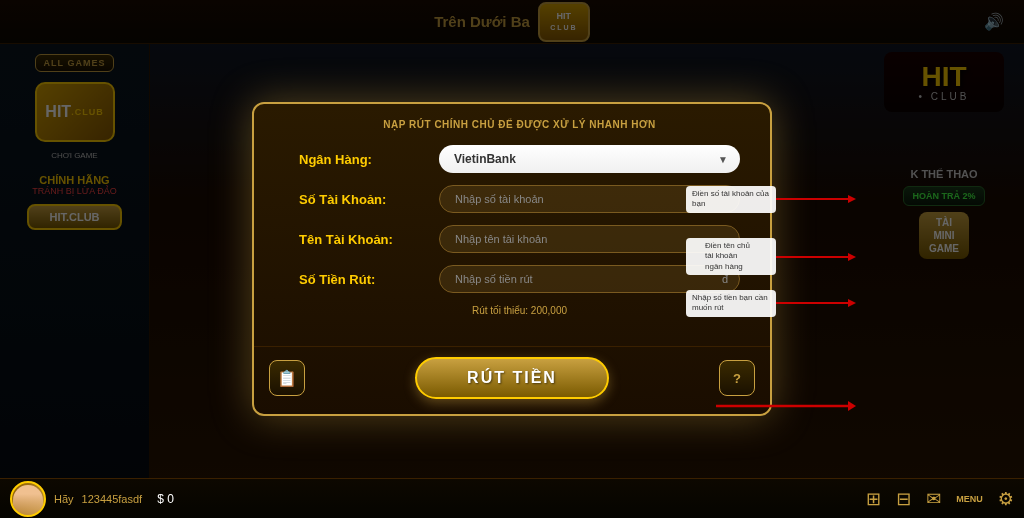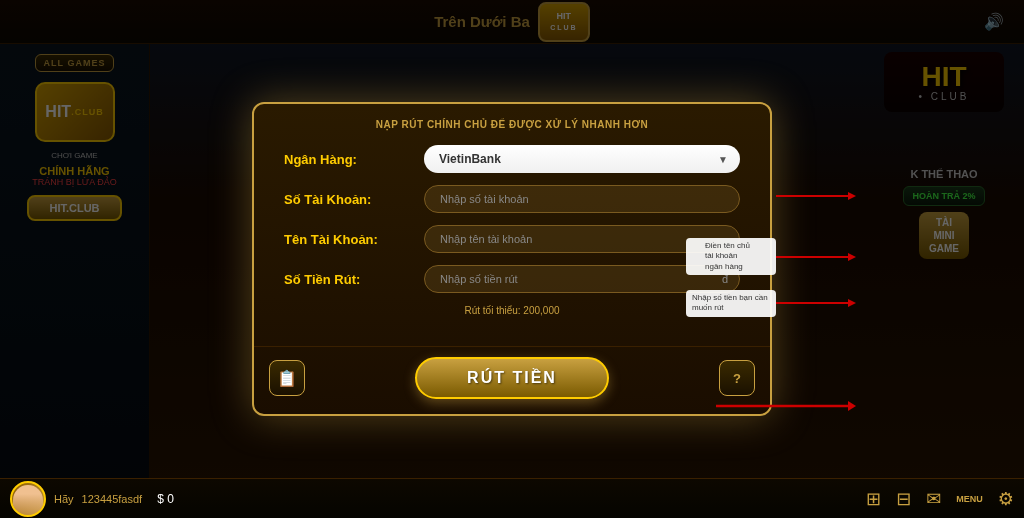--- a/index.html
+++ b/index.html
@@ -95,21 +95,21 @@
       font-weight: bold;
       color: #fff;
       border: 2px solid #ffcc00;
       margin-bottom: 8px;
     }
     .brand-text {
       color: #c0c0c0;
       font-size: 8px;
       text-align: right;
       line-height: 1.4;
-      margin-bottom: 4px;
+      margin-bottom: 13px;
     }
     .brand-main {
       color: #ffcc00;
       font-size: 11px;
       font-weight: bold;
       text-align: center;
     }
     .brand-sub {
       color: #ff4444;
       font-size: 9px;
@@ -294,20 +294,21 @@
       color: #fff;
       font-size: 16px;
       font-weight: bold;
       cursor: pointer;
       border: 1px solid #ff8800;
     }
 
     
     .modal-body {
       padding: 15px 30px 20px;
+      margin-left: 15px;
     }
     .modal-notice {
       text-align: center;
       color: #c8a040;
       font-size: 10px;
       font-weight: bold;
       margin-bottom: 15px;
       letter-spacing: 0.5px;
     }
 
@@ -508,20 +509,21 @@
     <div class="modal-footer">
       <div class="footer-left-icon">📋</div>
       <button class="submit-btn">RÚT TIỀN</button>
       <div class="footer-right-icon">?</div>
     </div>
 
   </div>
 </div>
 
 <div style="position:absolute; top:186px; right:168px; display:flex; align-items:center; pointer-events:none;">
+  <div style="background:rgba(255,255,255,0.92);border-radius:4px;padding:3px 6px;font-size:8px;color:#333;max-width:90px;line-height:1.3;">Điền số tài khoản của bạn</div>
   <svg width="80" height="20">
     <line x1="0" y1="10" x2="72" y2="10" stroke="#cc0000" stroke-width="2"></line>
     <polygon points="72,6 80,10 72,14" fill="#cc0000"></polygon>
   </svg>
 </div>
 
 <div style="position:absolute; top:238px; right:168px; display:flex; align-items:center; pointer-events:none;">
   <div style="background:rgba(255,255,255,0.92);border-radius:4px;padding:3px 19px;font-size:8px;color:#333;max-width:90px;line-height:1.3;">Điền tên chủ tài khoản ngân hàng</div>
   <svg width="80" height="20">
     <line x1="0" y1="10" x2="72" y2="10" stroke="#cc0000" stroke-width="2"></line>

